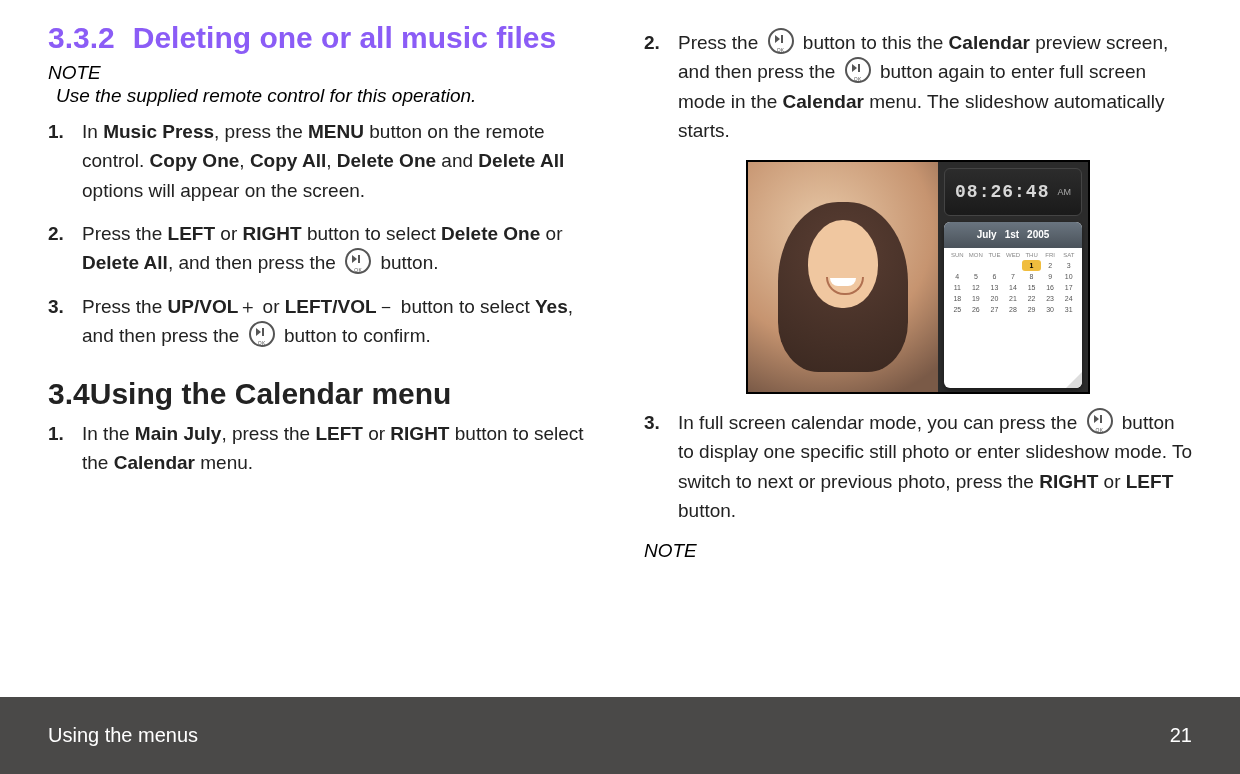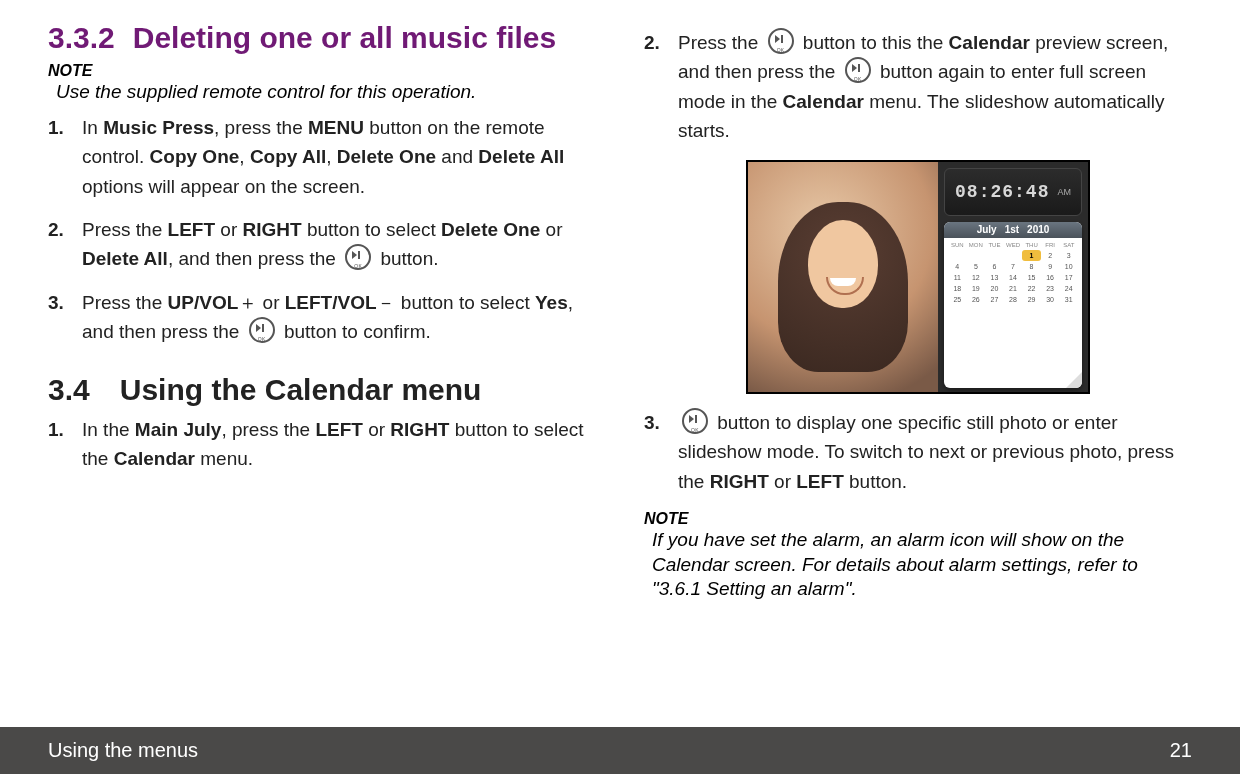--- a/index.html
+++ b/index.html
@@ -1,23 +1,23 @@
 <!DOCTYPE html>
 <html><head>
 <meta charset="utf-8">
 <style>
   html,body{margin:0;padding:0;background:#000;font-family:Arial,Helvetica,sans-serif}
   .page{width:1240px;height:774px;background:#fff;position:relative;margin:0 auto;overflow:hidden}
   .content{display:flex;padding:20px 48px 0 48px;gap:48px;height:700px;box-sizing:border-box}
   .col{flex:1;min-width:0}
-  h2.sec{font-size:30px;font-weight:bold;margin:0 0 6px 0;line-height:1.2;color:#701a75}
+  h2.sec{font-size:30px;font-weight:bold;margin:0 0 6px 0;line-height:1.2;color:#8b5cf6}
   h2.sec .num{margin-right:18px}
   h2.big{font-size:30px;font-weight:bold;margin:26px 0 2px 0;color:#222}
-  h2.big .num{margin-right:30px}
-  .note{font-weight:bold;font-style:italic;font-size:16px;margin:6px 0 0 0}
+  h2.big .num{}
+  .note{font-weight:normal;font-style:italic;font-size:19px;margin:6px 0 0 0}
   .note-body{font-style:italic;font-size:19px;margin:0 0 6px 8px;line-height:1.3}
   ol{list-style:none;padding:0;margin:0}
   li.step{display:flex;margin:8px 0 14px 0;font-size:19px;line-height:1.55;color:#222}
   li.step .mk{font-weight:bold;min-width:34px}
   li.step .body{flex:1}
   b{font-weight:bold}
   .ok-btn{display:inline-block;width:22px;height:22px;border:2px solid #555;border-radius:50%;position:relative;vertical-align:-5px;margin:0 4px}
   .ok-btn::before{content:"";position:absolute;left:5px;top:5px;width:0;height:0;border-top:4px solid transparent;border-bottom:4px solid transparent;border-left:5px solid #555}
   .ok-btn::after{content:"";position:absolute;left:11px;top:5px;width:2px;height:8px;background:#555}
   .ok-lbl{position:absolute;left:0;right:0;bottom:-1px;text-align:center;font-size:5px;color:#555;letter-spacing:0.3px;line-height:5px}
@@ -25,29 +25,29 @@
   .photo{position:absolute;left:0;top:0;bottom:0;width:190px;background:radial-gradient(circle at 40% 30%,#e8c9a8,#c69470 55%,#7a5a47 90%)}
   .sil{position:absolute;left:30px;top:40px;width:130px;height:170px;background:radial-gradient(circle at 50% 30%,#5a3e33,#3a2820);border-radius:60px 60px 40px 40px / 80px 80px 50px 50px}
   .face{position:absolute;left:60px;top:58px;width:70px;height:88px;background:#f0c7a0;border-radius:50% 50% 48% 48%}
   .smile{position:absolute;left:78px;top:115px;width:34px;height:16px;border:2px solid #b07050;border-top:none;border-radius:0 0 20px 20px}
   .teeth{position:absolute;left:82px;top:116px;width:26px;height:8px;background:#fff;border-radius:0 0 10px 10px}
   .rpanel{position:absolute;right:6px;top:6px;bottom:0;width:138px}
   .clock{height:46px;background:linear-gradient(#2c2c2c,#1a1a1a);border-radius:6px;display:flex;align-items:center;justify-content:center;border:1px solid #444}
   .clock-txt{font-family:"Courier New",monospace;font-size:18px;font-weight:bold;color:#d8d8d8;letter-spacing:1px}
   .clock-am{font-size:9px;color:#aaa;margin-left:8px}
   .calcard{margin-top:6px;background:#fff;border-radius:6px;height:166px;overflow:hidden;position:relative;box-shadow:0 2px 4px rgba(0,0,0,.4)}
-  .calhead{height:16px;background:linear-gradient(#6a7580,#4a525a);color:#fff;font-size:10px;display:flex;align-items:center;justify-content:center;gap:8px;font-weight:bold}
+  .calhead{height:26px;background:linear-gradient(#6a7580,#4a525a);color:#fff;font-size:10px;display:flex;align-items:center;justify-content:center;gap:8px;font-weight:bold}
   .dow{display:flex;font-size:6px;color:#888;text-align:center;padding:4px 4px 2px 4px}
   .dow span{flex:1}
   .grid{display:flex;flex-wrap:wrap;padding:0 4px;font-size:7px;color:#555}
   .grid span{width:14.28%;text-align:center;padding:2px 0}
   .grid span.hl{background:#f0bd3e;border-radius:3px;color:#000;font-weight:bold}
   .grid span.mute{color:#ccc}
   .curl{position:absolute;right:0;bottom:0;width:0;height:0;border-left:16px solid transparent;border-bottom:16px solid #ddd}
-  .footer{position:absolute;left:0;right:0;bottom:0;height:47px;background:#4a4948;color:#fff;display:flex;align-items:center;justify-content:space-between;padding:0 48px;font-size:20px}
+  .footer{position:absolute;left:0;right:0;bottom:0;height:47px;background:#4a4948;color:#fff;display:flex;align-items:center;justify-content:space-between;padding:15px 48px;font-size:20px}
 </style>
 </head>
 <body>
 
 <div class="page">
   <div class="content">
 
     <div class="col">
       <h2 class="sec">
         <span class="num">3.3.2</span><span>Deleting one or all music files</span>
@@ -110,21 +110,21 @@
         </div>
         <div class="rpanel">
           <div class="clock">
             <span class="clock-txt">08:26:48</span>
               <span class="clock-am">AM</span>
           </div>
           <div class="calcard">
             <div class="calhead">
               <span>July</span>
               <span>1st</span>
-              <span>2010</span>
+              <span>2005</span>
             </div>
             <div class="dow" id="dow-row">
                 <span>SUN</span>
                 <span>MON</span>
                 <span>TUE</span>
                 <span>WED</span>
                 <span>THU</span>
                 <span>FRI</span>
                 <span>SAT</span>
               </div>
@@ -167,27 +167,26 @@
               </div>
             <div class="curl"></div>
           </div>
         </div>
       </div>
 
       <ol>
         <li class="step">
           <span class="mk">3.</span>
           <span class="body">
-            <span class="ok-btn"><span class="ok-lbl">OK</span></span><span> button to display one specific still photo or enter slideshow mode. To switch to next or previous photo, press the </span><b>RIGHT</b><span> or </span><b>LEFT</b><span> button.</span>
+            <span>In full screen calendar mode, you can press the </span><span class="ok-btn"><span class="ok-lbl">OK</span></span><span> button to display one specific still photo or enter slideshow mode. To switch to next or previous photo, press the </span><b>RIGHT</b><span> or </span><b>LEFT</b><span> button.</span>
           </span>
         </li>
       </ol>
 
       <p class="note">NOTE</p>
-      <p class="note-body">If you have set the alarm, an alarm icon will show on the Calendar screen. For details about alarm settings, refer to "3.6.1 Setting an alarm".</p>
     </div>
   </div>
 
   <div class="footer">
     <span>Using the menus</span>
     <span>21</span>
   </div>
 </div>
 
 </body></html>

